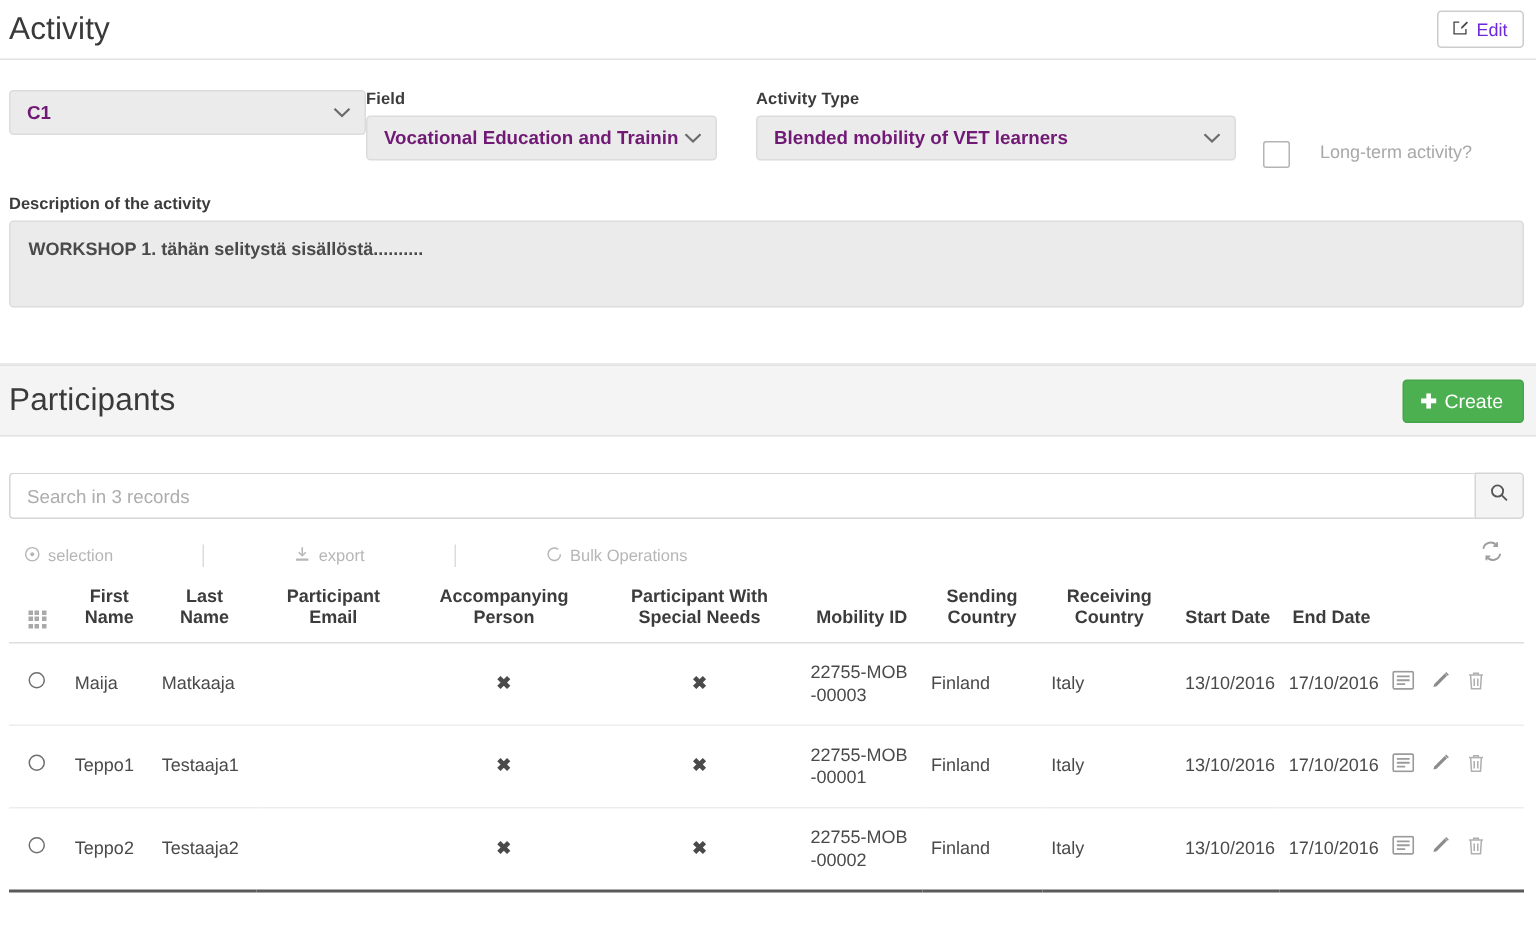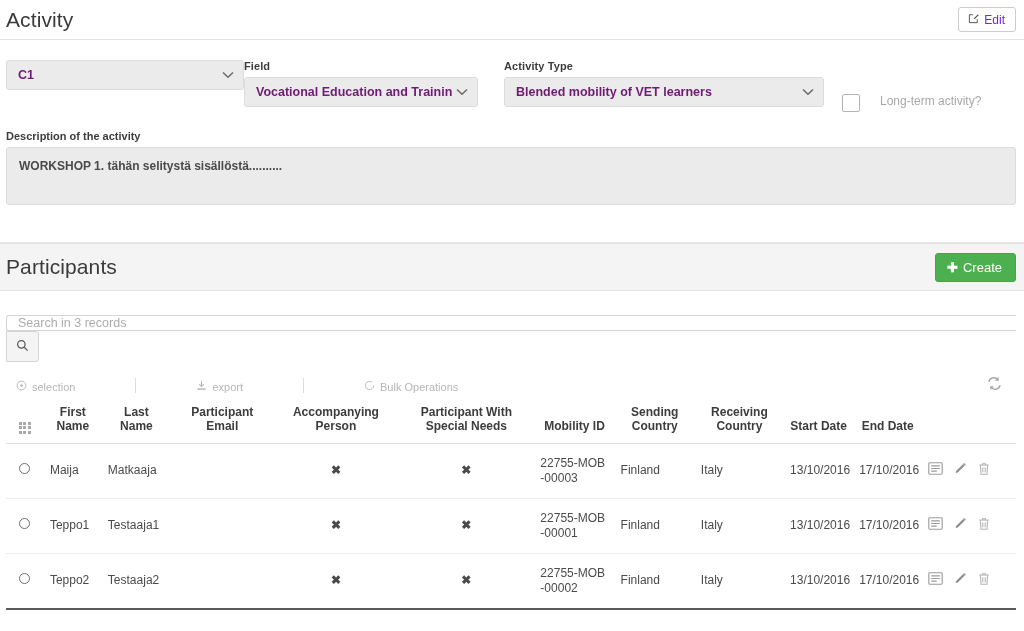--- a/index.html
+++ b/index.html
@@ -120,21 +120,21 @@
     border: 1px solid #dcdcdc;
     border-radius: 3px;
     height: 58px;
     padding: 11px 12px;
     font-size: 12px;
     font-weight: bold;
     color: #4a4a4a;
   }
 
   
-  .search-wrap { padding: 24px 8px 0 6px; display: flex; flex-direction: column; }
+  .search-wrap { padding: 24px 8px 0 6px; display: flex; }
   .search-input {
     flex: 1;
     height: 31px;
     border: 1px solid #d5d5d5;
     border-right: none;
     border-radius: 3px 0 0 3px;
     padding: 0 11px;
     font-size: 12.5px;
     color: #555;
     font-family: "Liberation Sans", sans-serif;

